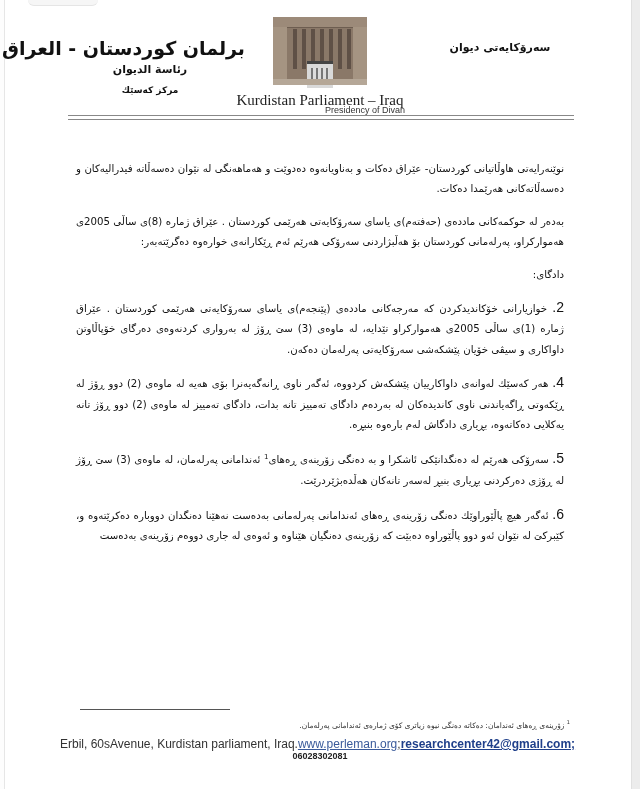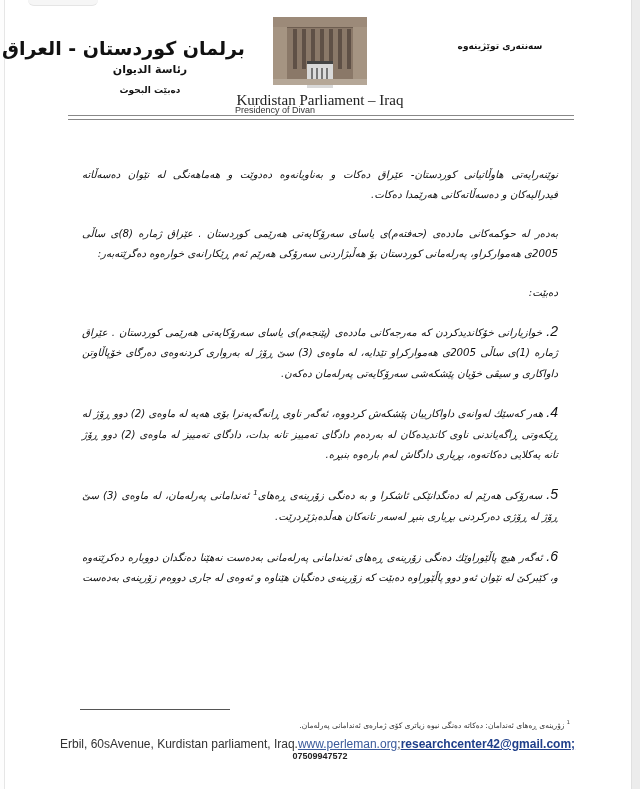--- a/index.html
+++ b/index.html
@@ -58,36 +58,36 @@
     background: repeating-linear-gradient(90deg, #777 0 2px, #ddd 2px 5px);
   }
   .building .base {
     position: absolute; left: 0; bottom: 0; width: 94px; height: 6px; background: #b5a797;
   }
   .logo-title {
     position: absolute; left: 235px; top: 92px; width: 170px; text-align: center;
     font-family: Liberation Serif, serif; font-size: 15px; color: #222; white-space: nowrap;
   }
   .logo-sub {
-    position: absolute; left: 235px; top: 105px; width: 170px; text-align: left;
+    position: absolute; left: 235px; top: 105px; width: 170px; text-align: right;
     font-family: "Liberation Sans", sans-serif; font-size: 9px; color: #333; white-space: nowrap;
   }
   .hdr-rule {
     position: absolute; left: 68px; top: 115px; width: 506px; height: 3px;
     border-top: 1px solid #888; border-bottom: 1px solid #888;
   }
 
   
   .body-text {
     position: absolute; left: 64px; top: 147px; width: 512px;
     direction: rtl; text-align: justify;
     font-family: "DejaVu Sans", sans-serif; font-size: 10.2px; line-height: 20.4px;
     color: #111;
   }
-  .body-text p { margin: 18px; text-align-last: right; font-style: italic; }
+  .body-text p { margin: 12px; text-align-last: right; }
   .body-text .heading { font-weight: bold; }
   .body-text .lead { font-family: "Liberation Sans", sans-serif; font-size: 14px; }
   .body-text sup { font-size: 7px; }
 
   
   .fn-rule { position: absolute; left: 80px; top: 709px; width: 150px; height: 1px; background: #555; }
   .footnote {
     position: absolute; left: 230px; top: 719px; width: 340px; direction: rtl; text-align: right;
     font-size: 7.5px; color: #333; white-space: nowrap;
   }
@@ -105,21 +105,21 @@
 </style>
 </head>
 <body>
 
 <div class="page-frame"></div>
 <div class="right-gutter"></div>
 <div class="top-tab"></div>
 
 <div class="header">
   <div class="hdr-block hdr-right">
-    <div class="hdr-line3">سەنتەری توێژینەوە</div>
+    <div class="hdr-line2">سەرۆکایەتی دیوان</div>
   </div>
 
   <div class="logo-wrap">
     <div class="building">
       <div class="cornice"></div>
       <div class="wing" style="left:0"></div>
       <div class="wing" style="right:0"></div>
       <div class="col" style="left:20px"></div>
       <div class="col" style="left:29px"></div>
       <div class="col" style="left:38px"></div>
@@ -130,33 +130,33 @@
       <div class="entrance"></div>
       <div class="base"></div>
     </div>
   </div>
   <div class="logo-title">Kurdistan Parliament – Iraq</div>
   <div class="logo-sub">Presidency of Divan</div>
 
   <div class="hdr-block hdr-left">
     <div class="hdr-line1">برلمان كوردستان - العراق</div>
     <div class="hdr-line2">رئاسة الديوان</div>
-    <div class="hdr-line3">دەبێت البحوث</div>
+    <div class="hdr-line3">مركز کەسێك</div>
   </div>
 
   <div class="hdr-rule"></div>
 </div>
 
 <div class="body-text">
   <p>نوێنەرایەتی هاوڵاتیانی کوردستان- عێراق دەکات و بەناویانەوە دەدوێت و هەماهەنگی لە نێوان دەسەڵاتە فیدرالیەکان و دەسەڵاتەکانی هەرێمدا دەکات.</p>
   <p>بەدەر لە حوکمەکانی ماددەی (حەفتەم)ی یاسای سەرۆکایەتی هەرێمی کوردستان . عێراق ژمارە (8)ی ساڵی 2005ی هەموارکراو، پەرلەمانی کوردستان بۆ هەڵبژاردنی سەرۆکی هەرێم ئەم ڕێکارانەی خوارەوە دەگرێتەبەر:</p>
-  <p>دەبێت:</p>
+  <p>دادگای:</p>
   <p><span class="lead">2.</span> <span>خوازیارانی خۆکاندیدکردن کە مەرجەکانی ماددەی (پێنجەم)ی یاسای سەرۆکایەتی هەرێمی کوردستان . عێراق ژمارە (1)ی ساڵی 2005ی هەموارکراو تێدایە، لە ماوەی (3) سێ ڕۆژ لە بەرواری کردنەوەی دەرگای خۆپاڵاوتن داواکاری و سیڤی خۆیان پێشکەشی سەرۆکایەتی پەرلەمان دەکەن.</span></p>
   <p><span class="lead">4.</span> <span>هەر کەسێك لەوانەی داواکارییان پێشکەش کردووە، ئەگەر ناوی ڕانەگەیەنرا بۆی هەیە لە ماوەی (2) دوو ڕۆژ لە ڕێکەوتی ڕاگەیاندنی ناوی کاندیدەکان لە بەردەم دادگای تەمییز تانە بدات، دادگای تەمییز لە ماوەی (2) دوو ڕۆژ تانە یەکلایی دەکاتەوە، بڕیاری دادگاش لەم بارەوە بنبڕە.</span></p>
   <p><span class="lead">5.</span> <span>سەرۆکی هەرێم لە دەنگدانێکی ئاشکرا و بە دەنگی زۆرینەی ڕەهای</span><sup>1</sup> <span>ئەندامانی پەرلەمان، لە ماوەی (3) سێ ڕۆژ لە ڕۆژی دەرکردنی بڕیاری بنبڕ لەسەر تانەکان هەڵدەبژێردرێت.</span></p>
   <p><span class="lead">6.</span> <span>ئەگەر هیچ پاڵێوراوێك دەنگی زۆرینەی ڕەهای ئەندامانی پەرلەمانی بەدەست نەهێنا دەنگدان دووبارە دەکرێتەوە و، کێبرکێ لە نێوان ئەو دوو پاڵێوراوە دەبێت کە زۆرینەی دەنگیان هێناوە و ئەوەی لە جاری دووەم زۆرینەی بەدەست</span></p>
 </div>
 
 <div class="fn-rule"></div>
 <div class="footnote"><sup>1</sup> <span>زۆرینەی ڕەهای ئەندامان: دەکاتە دەنگی نیوە زیاتری کۆی ژمارەی ئەندامانی پەرلەمان.</span></div>
 
 <div class="address"><span>Erbil, 60sAvenue, Kurdistan parliament, Iraq.</span><a class="web">www.perleman.org</a><span>;</span><a class="mail">researchcenter42@gmail.com;</a></div>
-<div class="phone">07509947572</div>
+<div class="phone">06028302081</div>
 
 </body></html>

